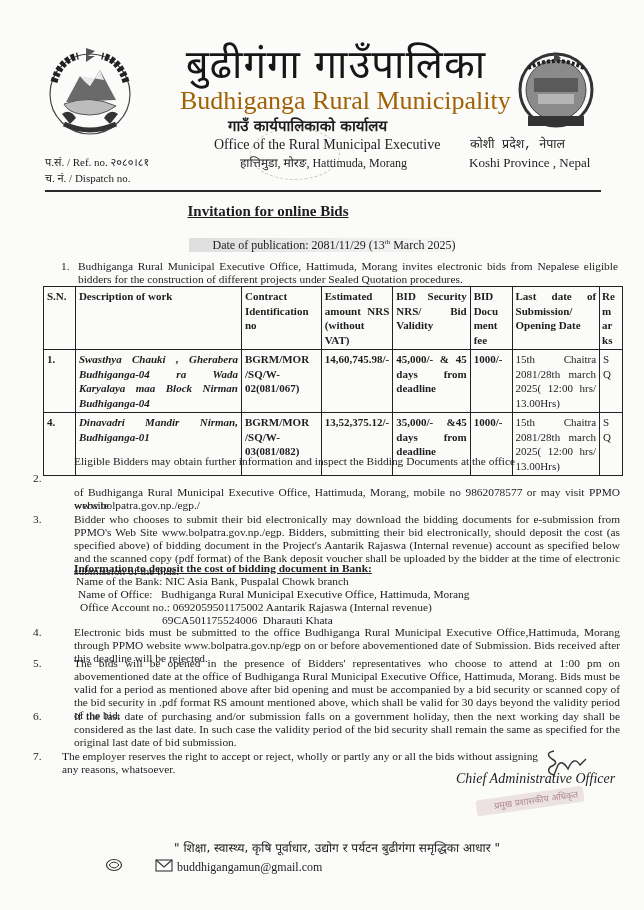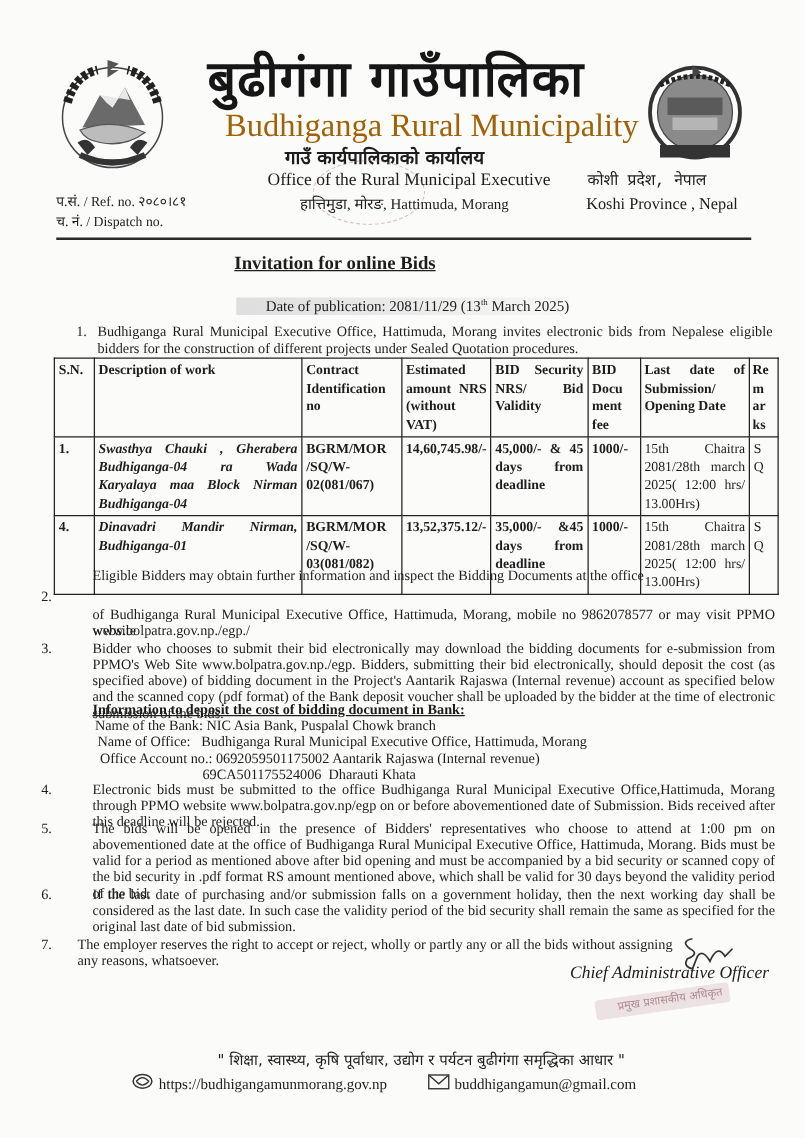--- a/index.html
+++ b/index.html
@@ -3,21 +3,21 @@
 <meta charset="utf-8">
 <style>
   * { box-sizing: border-box; margin: 0; padding: 0; }
   html, body { width: 644px; height: 910px; background: #fbfbfa; overflow: hidden; }
   body { position: relative; font-family: "Liberation Serif", "DejaVu Serif", serif; color: #1d1d1d; }
   .abs { position: absolute; }
 
   
   .emblem-left { left: 40px; top: 42px; width: 100px; height: 100px; }
   .emblem-right { left: 514px; top: 50px; width: 84px; height: 84px; }
-  .title-np { left: 166px; top: 40px; width: 320px; font-family: "DejaVu Sans", sans-serif; font-weight: bold; font-size: 40px; letter-spacing: 1px; line-height: 48px; color: #161616; }
+  .title-np { left: 166px; top: 40px; width: 320px; font-family: "DejaVu Sans", sans-serif; font-weight: normal; font-size: 40px; letter-spacing: 1px; line-height: 48px; color: #161616; text-align: right; }
   .title-en { left: 180px; top: 86px; font-size: 26px; line-height: 30px; color: #a16207; }
   .office-np { left: 228px; top: 116px; font-family: "DejaVu Sans", sans-serif; font-weight: bold; font-size: 15px; line-height: 20px; }
   .office-en { left: 214px; top: 136px; font-size: 14px; line-height: 18px; }
   .addr { left: 240px; top: 155px; font-size: 12px; line-height: 16px; }
   .prov-np { left: 470px; top: 137px; font-family: Liberation Mono, monospace; font-size: 12.5px; line-height: 17px; }
   .prov-en { left: 469px; top: 155px; font-size: 13px; line-height: 16px; }
   .ref { left: 45px; top: 155px; font-size: 11px; line-height: 14px; }
   .dispatch { left: 45px; top: 171px; font-size: 11px; line-height: 14px; }
   .hr { left: 45px; top: 190px; width: 556px; height: 2px; background: #2a2a2a; }
 
@@ -190,21 +190,20 @@
 <div class="abs stamp">प्रमुख प्रशासकीय अधिकृत</div>
 
 <div class="abs motto">" शिक्षा, स्वास्थ्य, कृषि पूर्वाधार, उद्योग र पर्यटन बुढीगंगा समृद्धिका आधार "</div>
 <div class="abs footer">
   <span>
     <svg width="18" height="14" viewBox="0 0 18 14">
         <ellipse cx="9" cy="7" rx="7.5" ry="5.5" fill="none" stroke="#333" stroke-width="1.2"></ellipse>
         <path d="M4 7 Q9 1 14 7 Q9 13 4 7" fill="none" stroke="#333" stroke-width="1"></path>
       </svg>
   </span>
-  <a>https://budhigangamunmorang.gov.np</a>
   <span class="gap"></span>
   <span>
     <svg width="18" height="13" viewBox="0 0 18 13">
         <rect x="1" y="1" width="16" height="11" fill="none" stroke="#333" stroke-width="1.1"></rect>
         <path d="M1 1 L9 8 L17 1" fill="none" stroke="#333" stroke-width="1.1"></path>
       </svg>
   </span>
   <a>buddhigangamun@gmail.com</a>
 </div>
 

